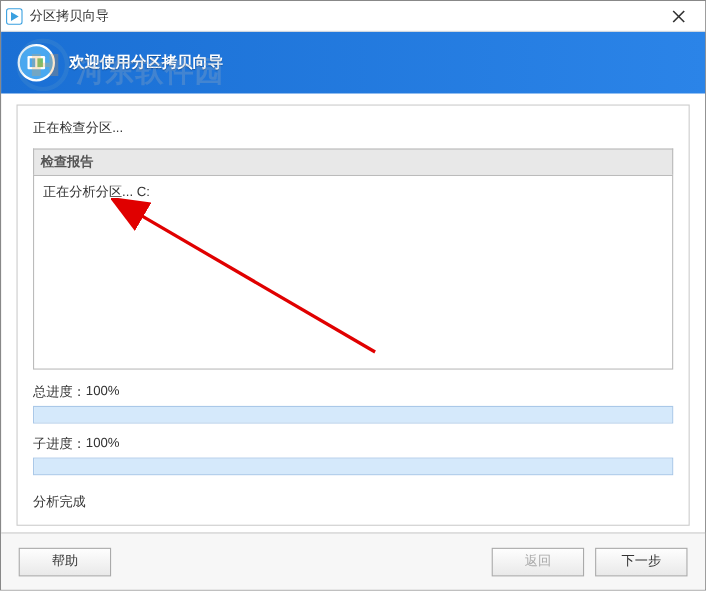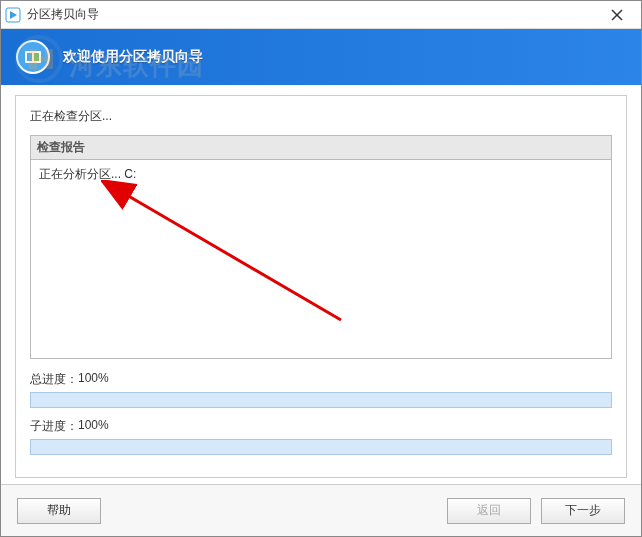--- a/index.html
+++ b/index.html
@@ -257,20 +257,21 @@
 
         <div class="progress-row-labels">
           <span>子进度：</span>
           <span>100%</span>
         </div>
         <div class="progress-bar">
           <div class="progress-fill"></div>
         </div>
       </div>
 
+      <div class="finish-line">分析完成</div>
     </div>
 
     <svg class="annotation-arrow" width="260" height="160" viewBox="0 0 260 160">
       <defs>
         <marker id="arrhead" markerWidth="12" markerHeight="10" refX="2" refY="5" orient="auto">
           <polygon points="0,0 12,5 0,10" fill="#e00000"></polygon>
         </marker>
       </defs>
       <line x1="240" y1="140" x2="24" y2="14" stroke="#e00000" stroke-width="3" marker-end="url(#arrhead)"></line>
     </svg>

